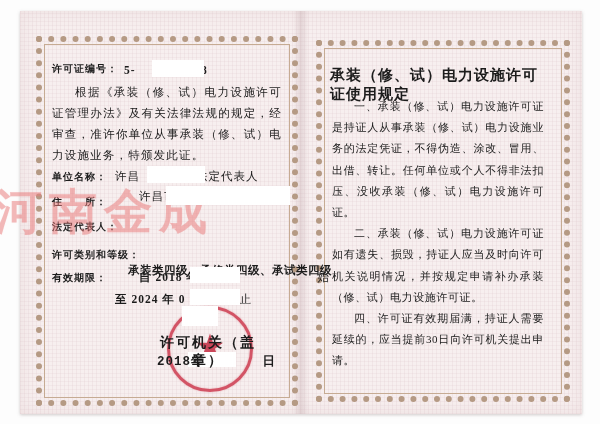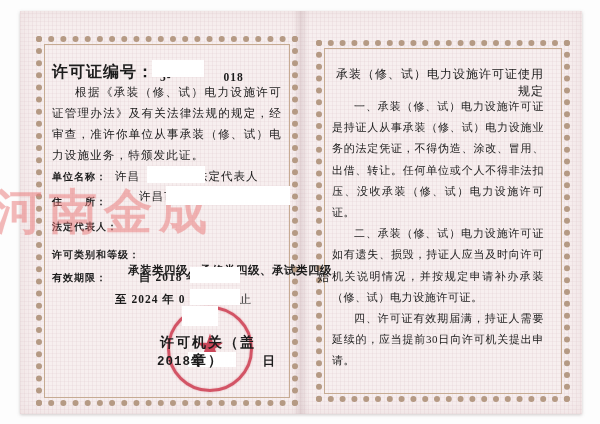--- a/index.html
+++ b/index.html
@@ -59,36 +59,36 @@
   .seal-star{
     position:absolute;left:50%;top:46%;transform:translate(-50%,-50%);
     font-size:34px;line-height:34px;color:rgba(197,52,73,.9);
     font-family:"DejaVu Sans",sans-serif;
   }
   .authority{
     font-size:14px;font-weight:700;letter-spacing:2px;z-index:7;
   }
   .dateline{font-size:12.5px;font-weight:700;letter-spacing:1px;z-index:7;font-family:Liberation Mono, monospace;}
   .reg-title{
-    font-size:12px;font-weight:400;letter-spacing:1px;text-align:right;z-index:2;
+    font-size:15px;font-weight:700;letter-spacing:1px;text-align:left;z-index:2;
   }
   .reg-body{font-size:11px;line-height:21.2px;letter-spacing:.6px;text-align:justify;z-index:2;}
   .reg-body p{margin:0;text-indent:2em;}
 </style>
 </head>
 <body>
 
 <div class="photo">
   <div class="paper"></div>
   <div class="fold"></div>
 
   <div class="frame frame-left"></div>
 
   <div class="abs row" style="left:52px;top:62px;">
-    <span class="lbl" style="font-size:16px;">许可证编号：</span>
+    <span class="lbl" style="font-size:10px;">许可证编号：</span>
     <span class="val bold" style="margin-left:6px;">5-</span>
     <span style="display:inline-block;width:52px;"></span>
     <span class="val bold">018</span>
   </div>
   <div class="redact" style="left:152px;top:60px;width:52px;height:17px;"></div>
 
   <div class="abs intro" style="left:52px;top:82px;width:230px;">根据《承装（修、试）电力设施许可证管理办法》及有关法律法规的规定，经审查，准许你单位从事承装（修、试）电力设施业务，特颁发此证。</div>
 
   <div class="abs row" style="left:52px;top:169px;">
     <span class="lbl">单位名称：</span>

